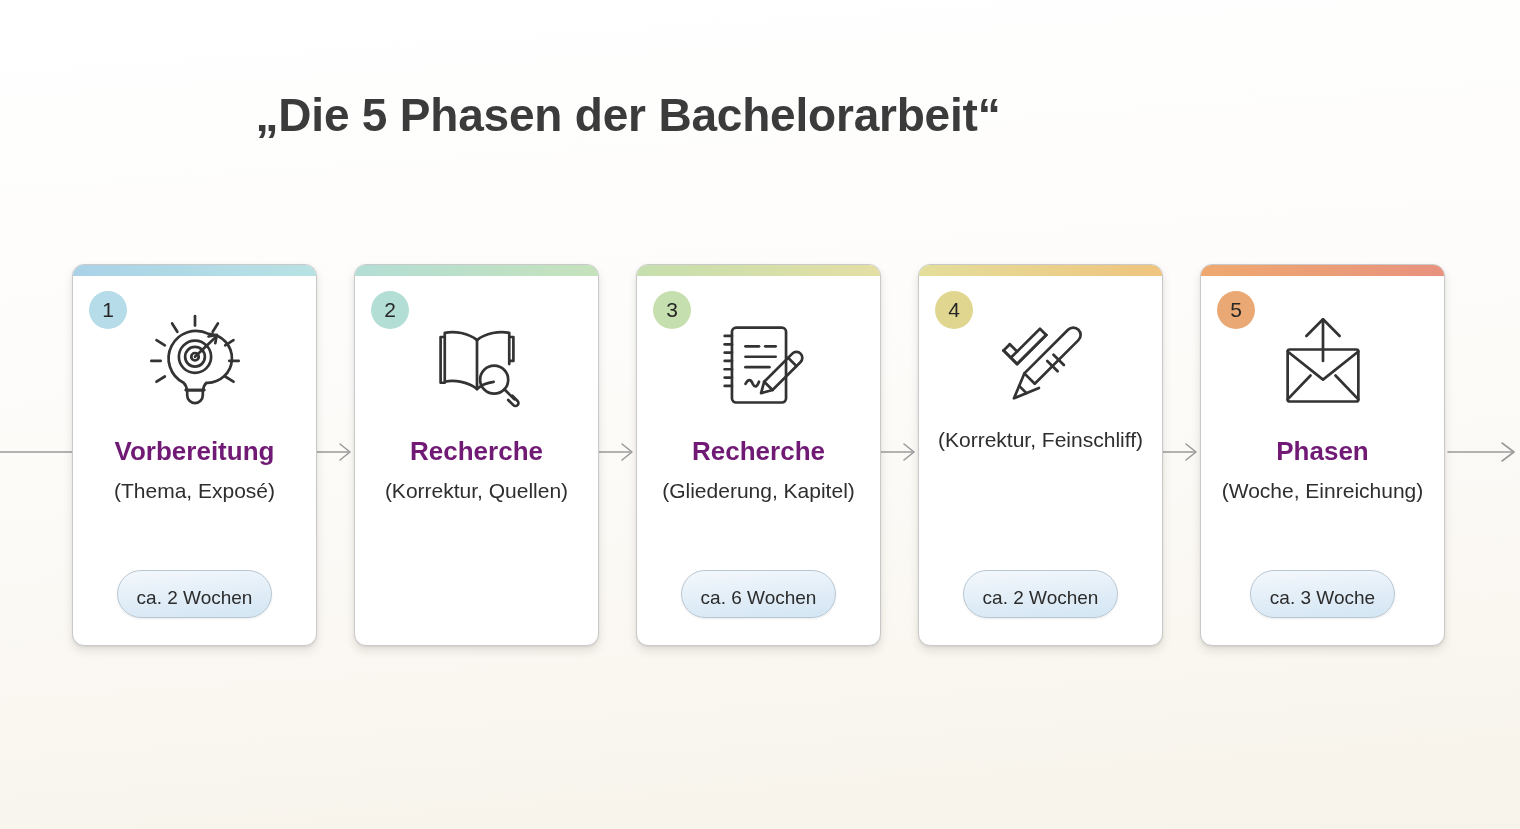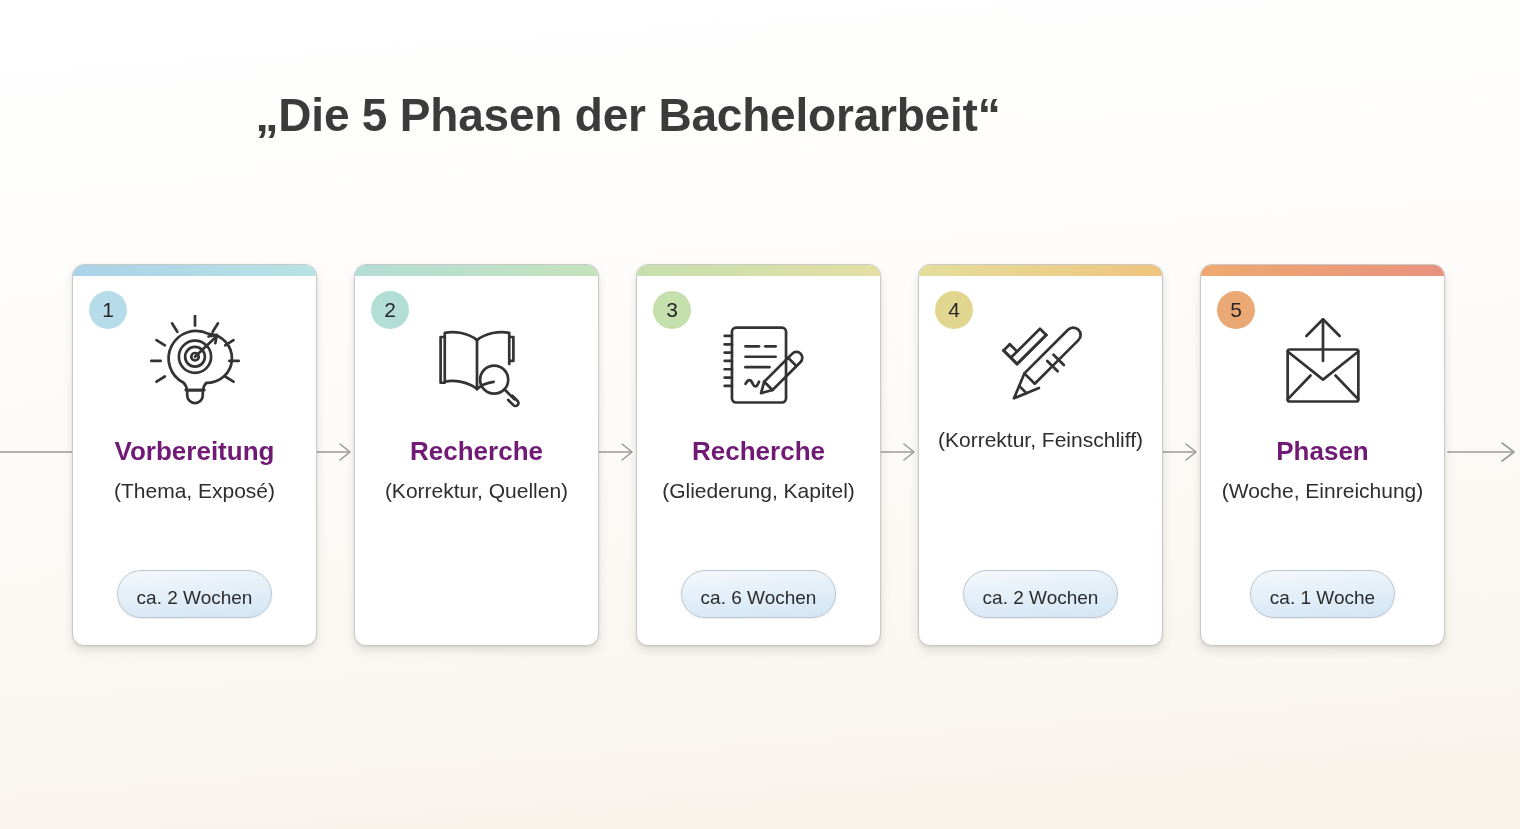--- a/index.html
+++ b/index.html
@@ -332,17 +332,17 @@
 
         <polyline points="16,39 50,66 84,39"></polyline>
 
         <line x1="16" y1="85" x2="38" y2="62"></line>
         <line x1="84" y1="85" x2="62" y2="62"></line>
       </svg>
     </div>
     <div class="card-title">Phasen</div>
     <div class="card-subtitle">(Woche, Einreichung)</div>
     <div class="card-duration-wrap">
-      <span class="card-duration">ca. 1 Woche</span>
+      <span class="card-duration">ca. 3 Woche</span>
     </div>
   </div>
 
 </div>
 
 </body></html>

